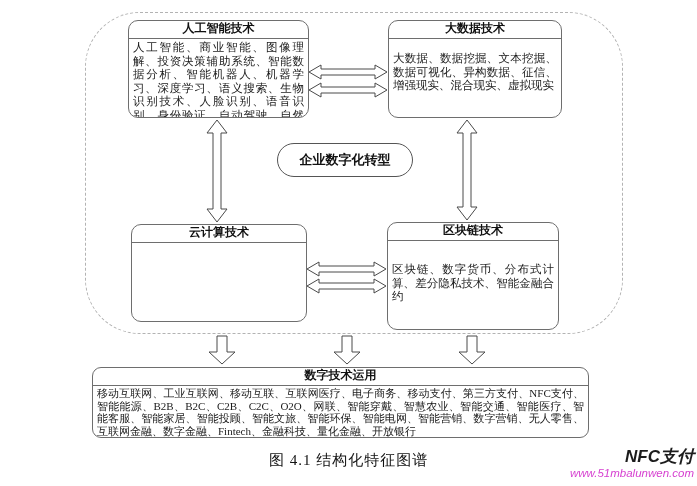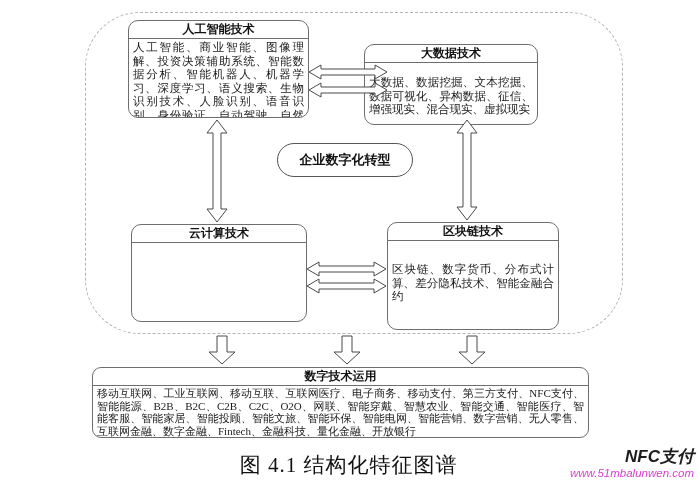--- a/index.html
+++ b/index.html
@@ -5,26 +5,26 @@
   html,body { margin:0; padding:0; background:#ffffff; }
   body { width:697px; height:486px; font-family:"Liberation Serif", serif; }
   .canvas { position:relative; width:697px; height:486px; background:#fff; overflow:hidden; }
 
   .outer { position:absolute; left:85px; top:12px; width:536px; height:320px;
            border:1px dashed #b3b3b3; border-radius:55px; background:transparent; }
 
   .box { position:absolute; border:1px solid #6e6e6e; border-radius:10px;
          background:#fff; box-sizing:border-box; overflow:hidden; }
   .box-title { font-weight:bold; font-size:12px; line-height:15px; text-align:center;
-               padding:1px 0 1px; border-bottom:1px solid #6e6e6e; color:#111; }
+               padding:1px 0 1px; border-bottom:1px solid #6e6e6e; color:#111;font-family:Liberation Mono, monospace; }
   .box-content { font-size:11.5px; line-height:13.6px; color:#1a1a1a;
                  padding:2px 4px; text-align:justify; }
 
   #box-ai        { left:128px; top:20px;  width:181px; height:98px; }
-  #box-bigdata   { left:364px; top:20px;  width:174px; height:81px;margin-top:24px; }
+  #box-bigdata   { left:388px; top:20px;  width:174px; height:98px; }
   #box-cloud     { left:131px; top:224px; width:176px; height:98px;border-radius:10px; }
   #box-blockchain{ left:387px; top:222px; width:172px; height:108px; }
   #box-bigdata .box-content    { padding-top:13px; }
   #box-blockchain .box-content { padding-top:22px; }
 
   #box-app { left:92px; top:367px; width:497px; height:71px; border-radius:9px; }
   #box-app .box-title   { font-size:12px; }
   #box-app .box-content { font-size:11px; line-height:12.5px; padding:1px 4px; }
 
   .center-pill { position:absolute; left:277px; top:143px; width:136px; height:34px;
@@ -39,21 +39,21 @@
   #arr-h2 { left:308px; top:82px; }
   #arr-h3 { left:306px; top:261px; }
   #arr-h4 { left:306px; top:278px; }
   #arr-v1 { left:206px; top:119px; }
   #arr-v2 { left:456px; top:119px; }
   #arr-d1 { left:208px; top:335px; }
   #arr-d2 { left:333px; top:335px; }
   #arr-d3 { left:458px; top:335px; }
 
   .caption { position:absolute; left:0; top:451px; width:697px; text-align:center;
-             font-size:21px; letter-spacing:1px; color:#111; }
+             font-size:15px; letter-spacing:1px; color:#111; }
 
   .wm-name { position:absolute; right:3px; top:445px; font-size:17px; font-weight:bold;
              font-style:italic; color:#1c1c1c; font-family:"Liberation Sans", sans-serif; }
   .wm-url  { position:absolute; right:3px; top:467px; font-size:11.5px; font-style:italic;
              font-family:"Liberation Sans", sans-serif; }
 </style>
 </head>
 <body>
 
 <div class="canvas">

